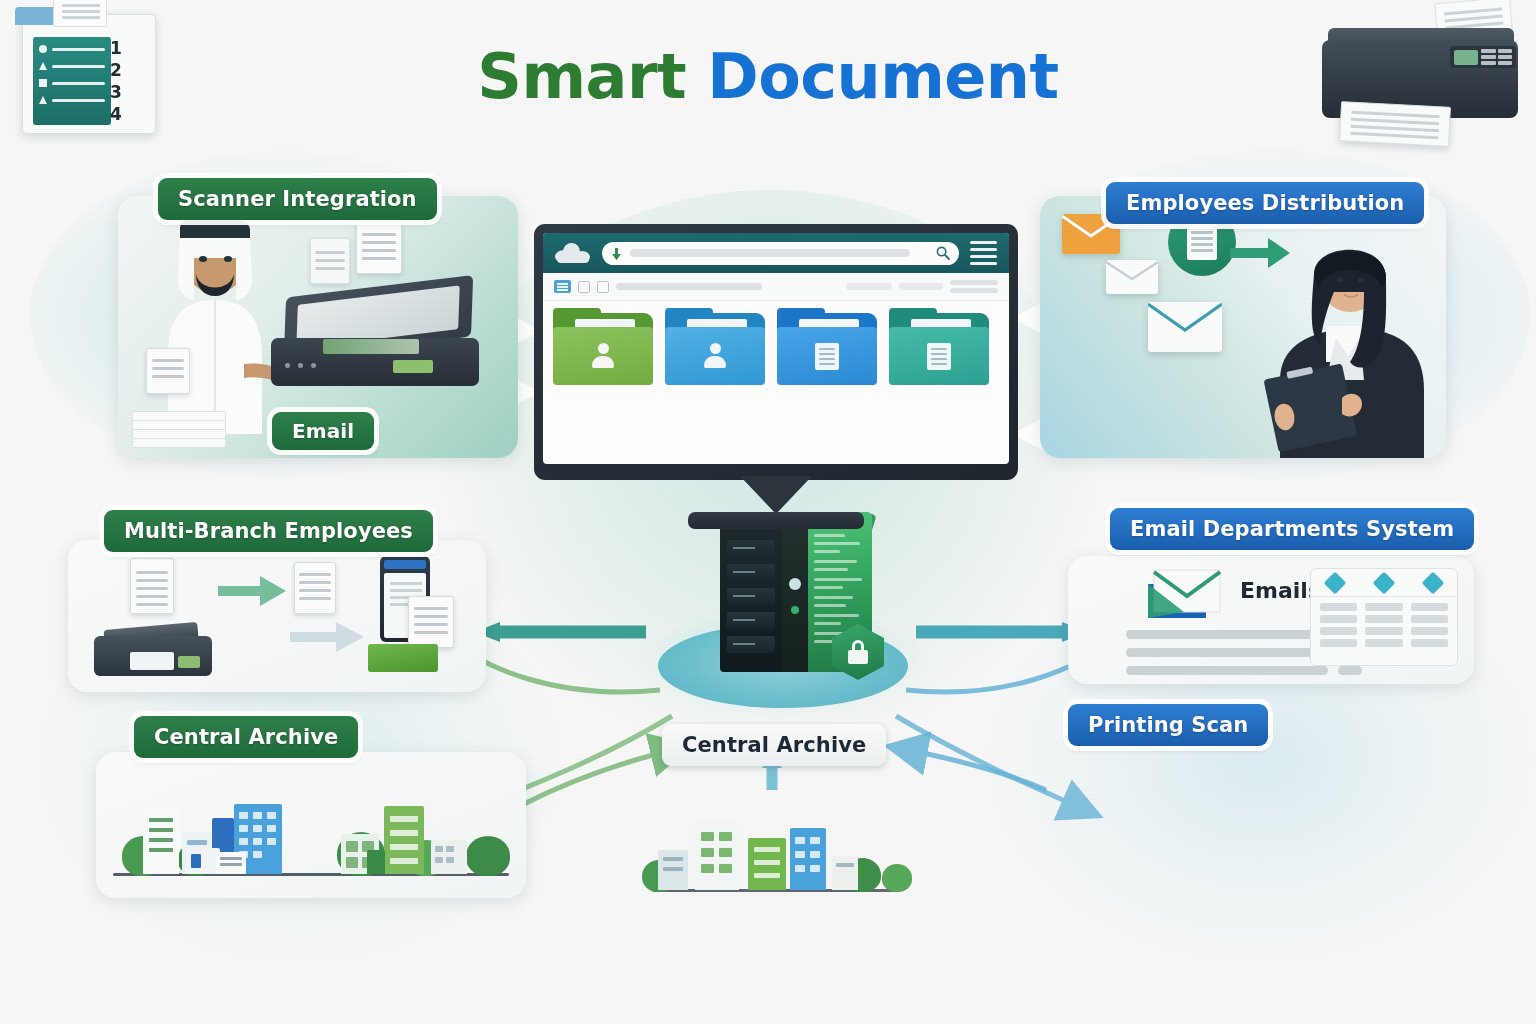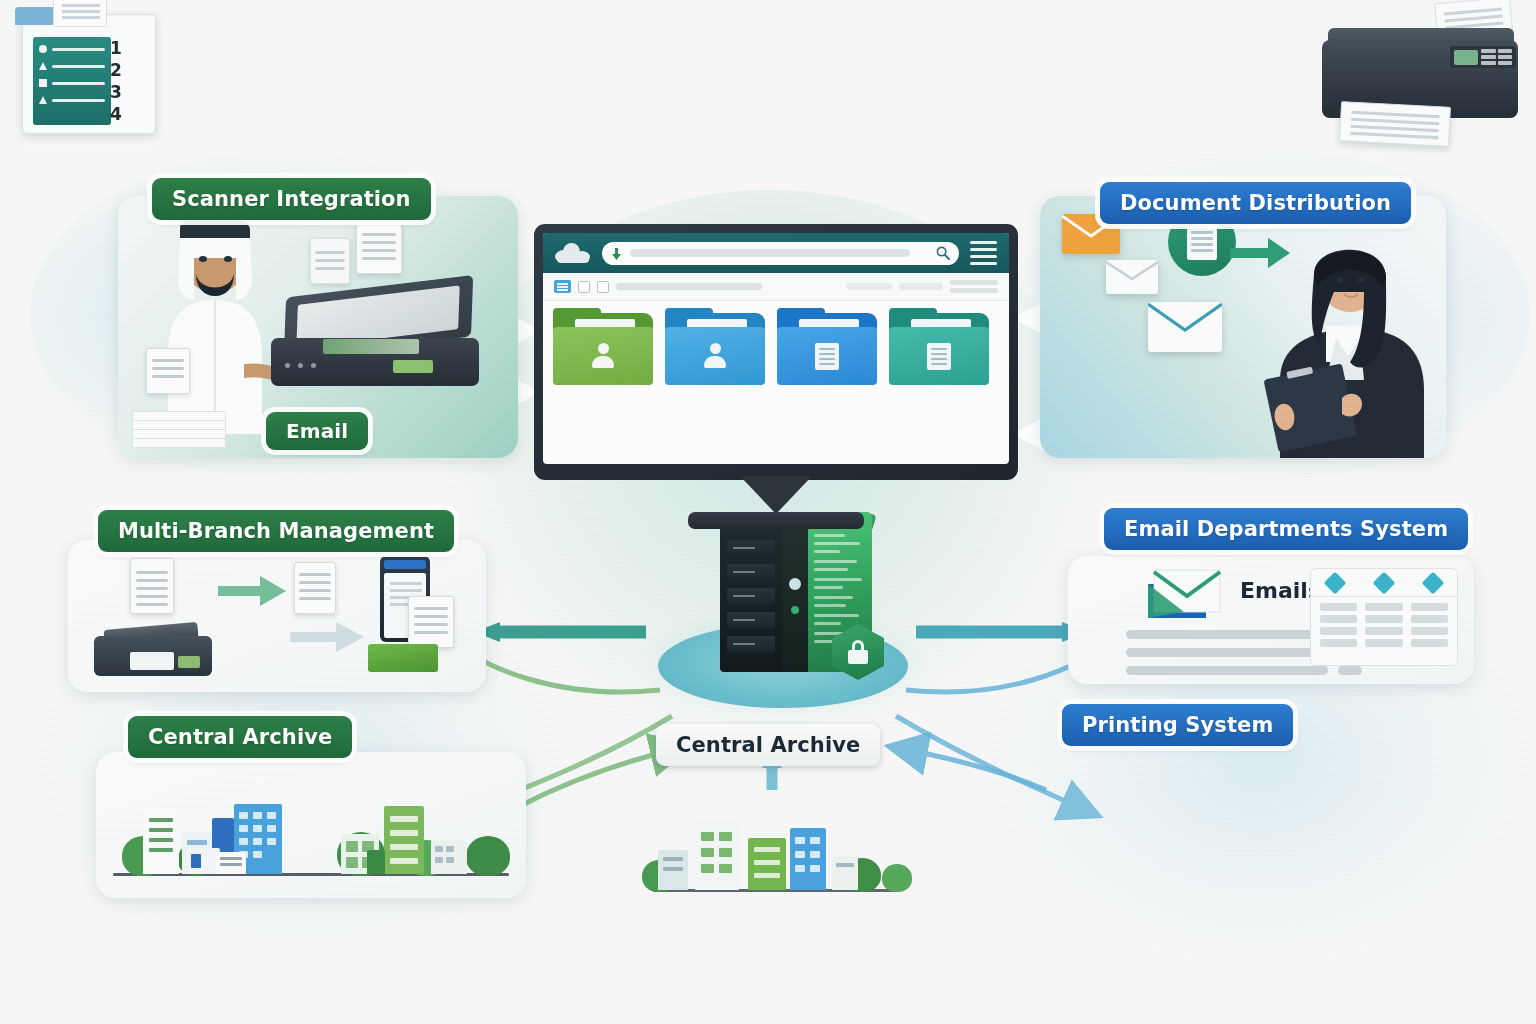--- a/index.html
+++ b/index.html
@@ -54,20 +54,21 @@
 
   
   .badge {
     position:absolute; display:flex; align-items:center; justify-content:center;
     font-size:21px; font-weight:bold; color:#fff; letter-spacing:.1px;
     border-radius:9px; padding:0 20px; height:42px; white-space:nowrap;
     font-family:"DejaVu Sans", sans-serif;
     box-shadow:0 0 0 5px rgba(255,255,255,.93), 0 3px 7px rgba(40,60,70,.2);
     text-shadow:0 1px 2px rgba(0,0,0,.22);
     z-index:30;
+    margin-left:6px;
   }
   .badge.green { background:linear-gradient(180deg,#2f8049 0%,#1f6b3b 100%); }
   .badge.blue  { background:linear-gradient(180deg,#2f7fd4 0%,#1b5fae 100%); }
   .badge.light {
     background:linear-gradient(180deg,#fbfcfc 0%,#eef1f2 100%);
     color:#1d2a35; text-shadow:none;
     box-shadow:0 2px 6px rgba(40,60,70,.22);
   }
 
   
@@ -368,20 +369,24 @@
   <path d="M510,376 L540,392 L510,408 Z" fill="#ffffff" opacity=".95"></path>
 
   <path d="M1106,318 L1028,318" stroke="#ffffff" stroke-width="16" fill="none" opacity=".95"></path>
   <path d="M1046,300 L1012,318 L1046,336 Z" fill="#ffffff" opacity=".95"></path>
   <path d="M1106,434 L1028,434" stroke="#ffffff" stroke-width="16" fill="none" opacity=".95"></path>
   <path d="M1046,416 L1012,434 L1046,452 Z" fill="#ffffff" opacity=".95"></path>
   <path d="M1104,368 C1080,380 1070,396 1064,408" stroke="#ffffff" stroke-width="5" stroke-dasharray="9 7" fill="none" opacity=".9"></path>
 </svg>
 
 <div class="header">
+  <div class="title">
+    <span class="w1">Smart</span>
+    <span class="w2">Document</span>
+  </div>
 </div>
 
 <div class="card scanner-scene">
   <div class="scan-bg"></div>
 
   <div class="man">
     <svg width="150" height="230" viewBox="0 0 150 230">
       <path d="M28,150 C28,108 48,96 75,96 C102,96 122,110 122,152 L122,230 L28,230 Z" fill="#fdfdfd"></path>
       <path d="M75,96 L75,230" stroke="#e4e9eb" stroke-width="2"></path>
       <circle cx="75" cy="58" r="31" fill="#c99a6f"></circle>
@@ -590,21 +595,21 @@
       <g transform="rotate(-12 50 176)">
         <rect x="6" y="140" width="80" height="74" rx="4" fill="#2c3845"></rect>
         <rect x="30" y="137" width="26" height="7" rx="2" fill="#c3ccd3"></rect>
       </g>
       <path d="M14,196 C8,188 10,176 18,174 C26,172 32,182 30,192 C28,200 20,204 14,196 Z" fill="#e2b491"></path>
       <path d="M78,168 C86,160 98,164 98,174 C98,184 86,190 78,184 Z" fill="#e2b491"></path>
     </svg>
   </div>
 </div>
 
-<div class="badge blue" style="left:1100px; top:182px;">Document Distribution</div>
+<div class="badge blue" style="left:1100px; top:182px;">Employees Distribution</div>
 
 <div class="card branch-card">
   <div class="mini-scanner">
     <div class="ms-lid"></div>
     <div class="ms-base">
       <div class="ms-win"></div>
       <div class="ms-green"></div>
     </div>
   </div>
   <div class="doc-sheet" style="left:62px; top:18px; width:44px; height:56px;">
@@ -636,21 +641,21 @@
   </div>
   <div class="doc-sheet" style="left:340px; top:56px; width:46px; height:52px;">
     <div class="ln" style="top:10px"></div>
       <div class="ln" style="top:18px"></div>
     <div class="ln" style="top:26px"></div>
       <div class="ln" style="top:34px"></div>
   </div>
   <div class="green-folder" style="left:300px; bottom:20px; background:linear-gradient(170deg,#71b94b,#4b9630); border-radius:3px;"></div>
 </div>
 
-<div class="badge green" style="left:98px; top:510px;">Multi-Branch Management</div>
+<div class="badge green" style="left:98px; top:510px;">Multi-Branch Employees</div>
 
 <div class="card email-card">
   <div class="env-big">
     <svg width="82" height="56" viewBox="0 0 82 56">
       <path d="M4,18 L4,52 L62,52 L62,18 Z" fill="#1b63b8"></path>
       <path d="M10,4 L76,4 L76,46 L10,46 Z" fill="#fbfcfc" stroke="#dde4e7"></path>
       <path d="M10,6 L43,30 L76,6" fill="none" stroke="#2f9e76" stroke-width="4"></path>
       <path d="M4,18 L40,46 L4,52 Z" fill="#2f9e76" opacity=".9"></path>
     </svg>
   </div>
@@ -799,21 +804,21 @@
           <i></i>
           <i></i>
         </div>
     </div>
     <div class="pr-out">
       <div style="position:absolute; left:10px; top:8px; width:88px; height:2.5px; background:#ccd5d9; box-shadow:0 7px 0 #ccd5d9, 0 14px 0 #ccd5d9, 0 21px 0 #ccd5d9;"></div>
     </div>
   </div>
 </div>
 
-<div class="badge blue" style="left:1062px; top:704px;">Printing System</div>
+<div class="badge blue" style="left:1062px; top:704px;">Printing Scan</div>
 
 <div class="server-zone">
   <div class="platform2"></div>
   <div class="platform"></div>
 
   <div class="srv-top"></div>
   <div class="srv-dark">
     <div class="bay" style="top:16px">
         <i></i>
       </div>

